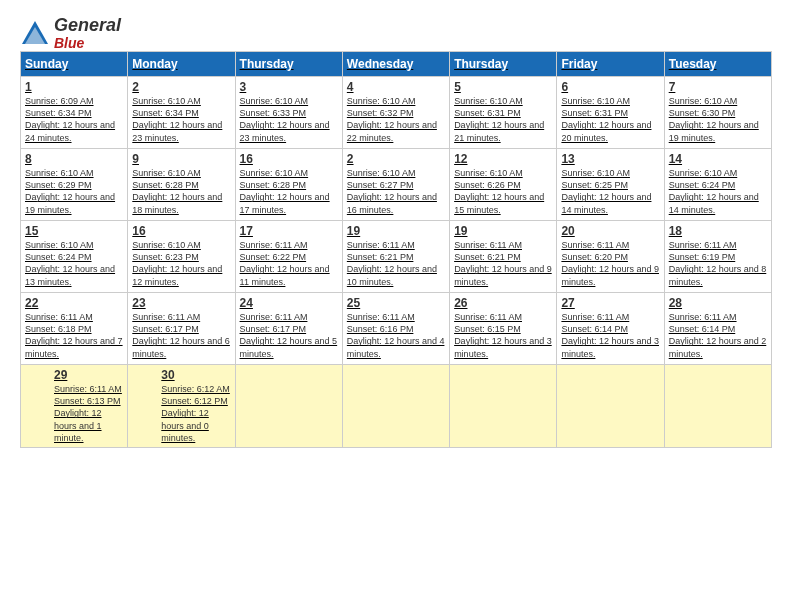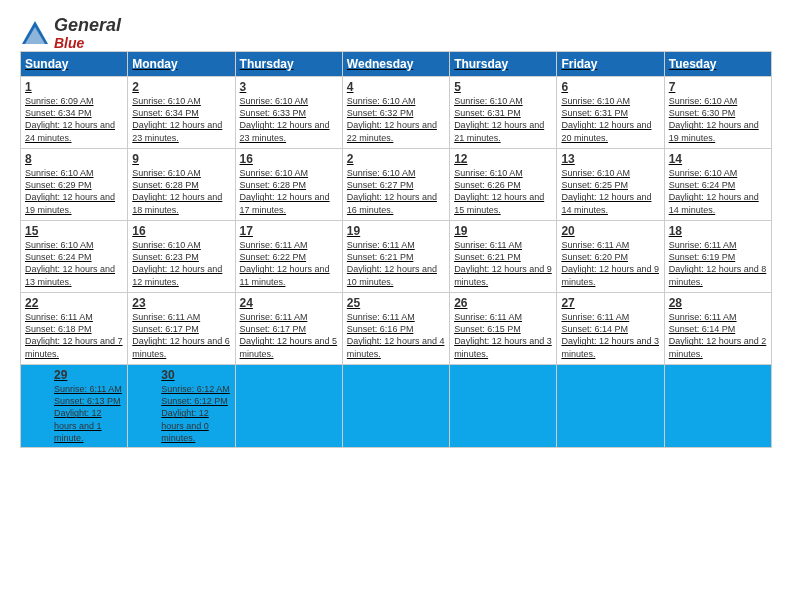--- a/index.html
+++ b/index.html
@@ -73,21 +73,21 @@
     }
     tbody tr td {
       border: 1px solid #ccc;
       vertical-align: top;
       padding: 3px 4px;
       font-size: 9.5px;
       color: #333;
       height: 72px;
     }
     tbody tr:last-child td {
-      background-color: #0ea5e9;
+      background-color: #fef9c3;
       padding-left: 33px;
     }
     .day-num {
       font-size: 12px;
       font-weight: bold;
       display: block;
       margin-bottom: 1px;
     }
     .cell-text {
       font-size: 9px;

